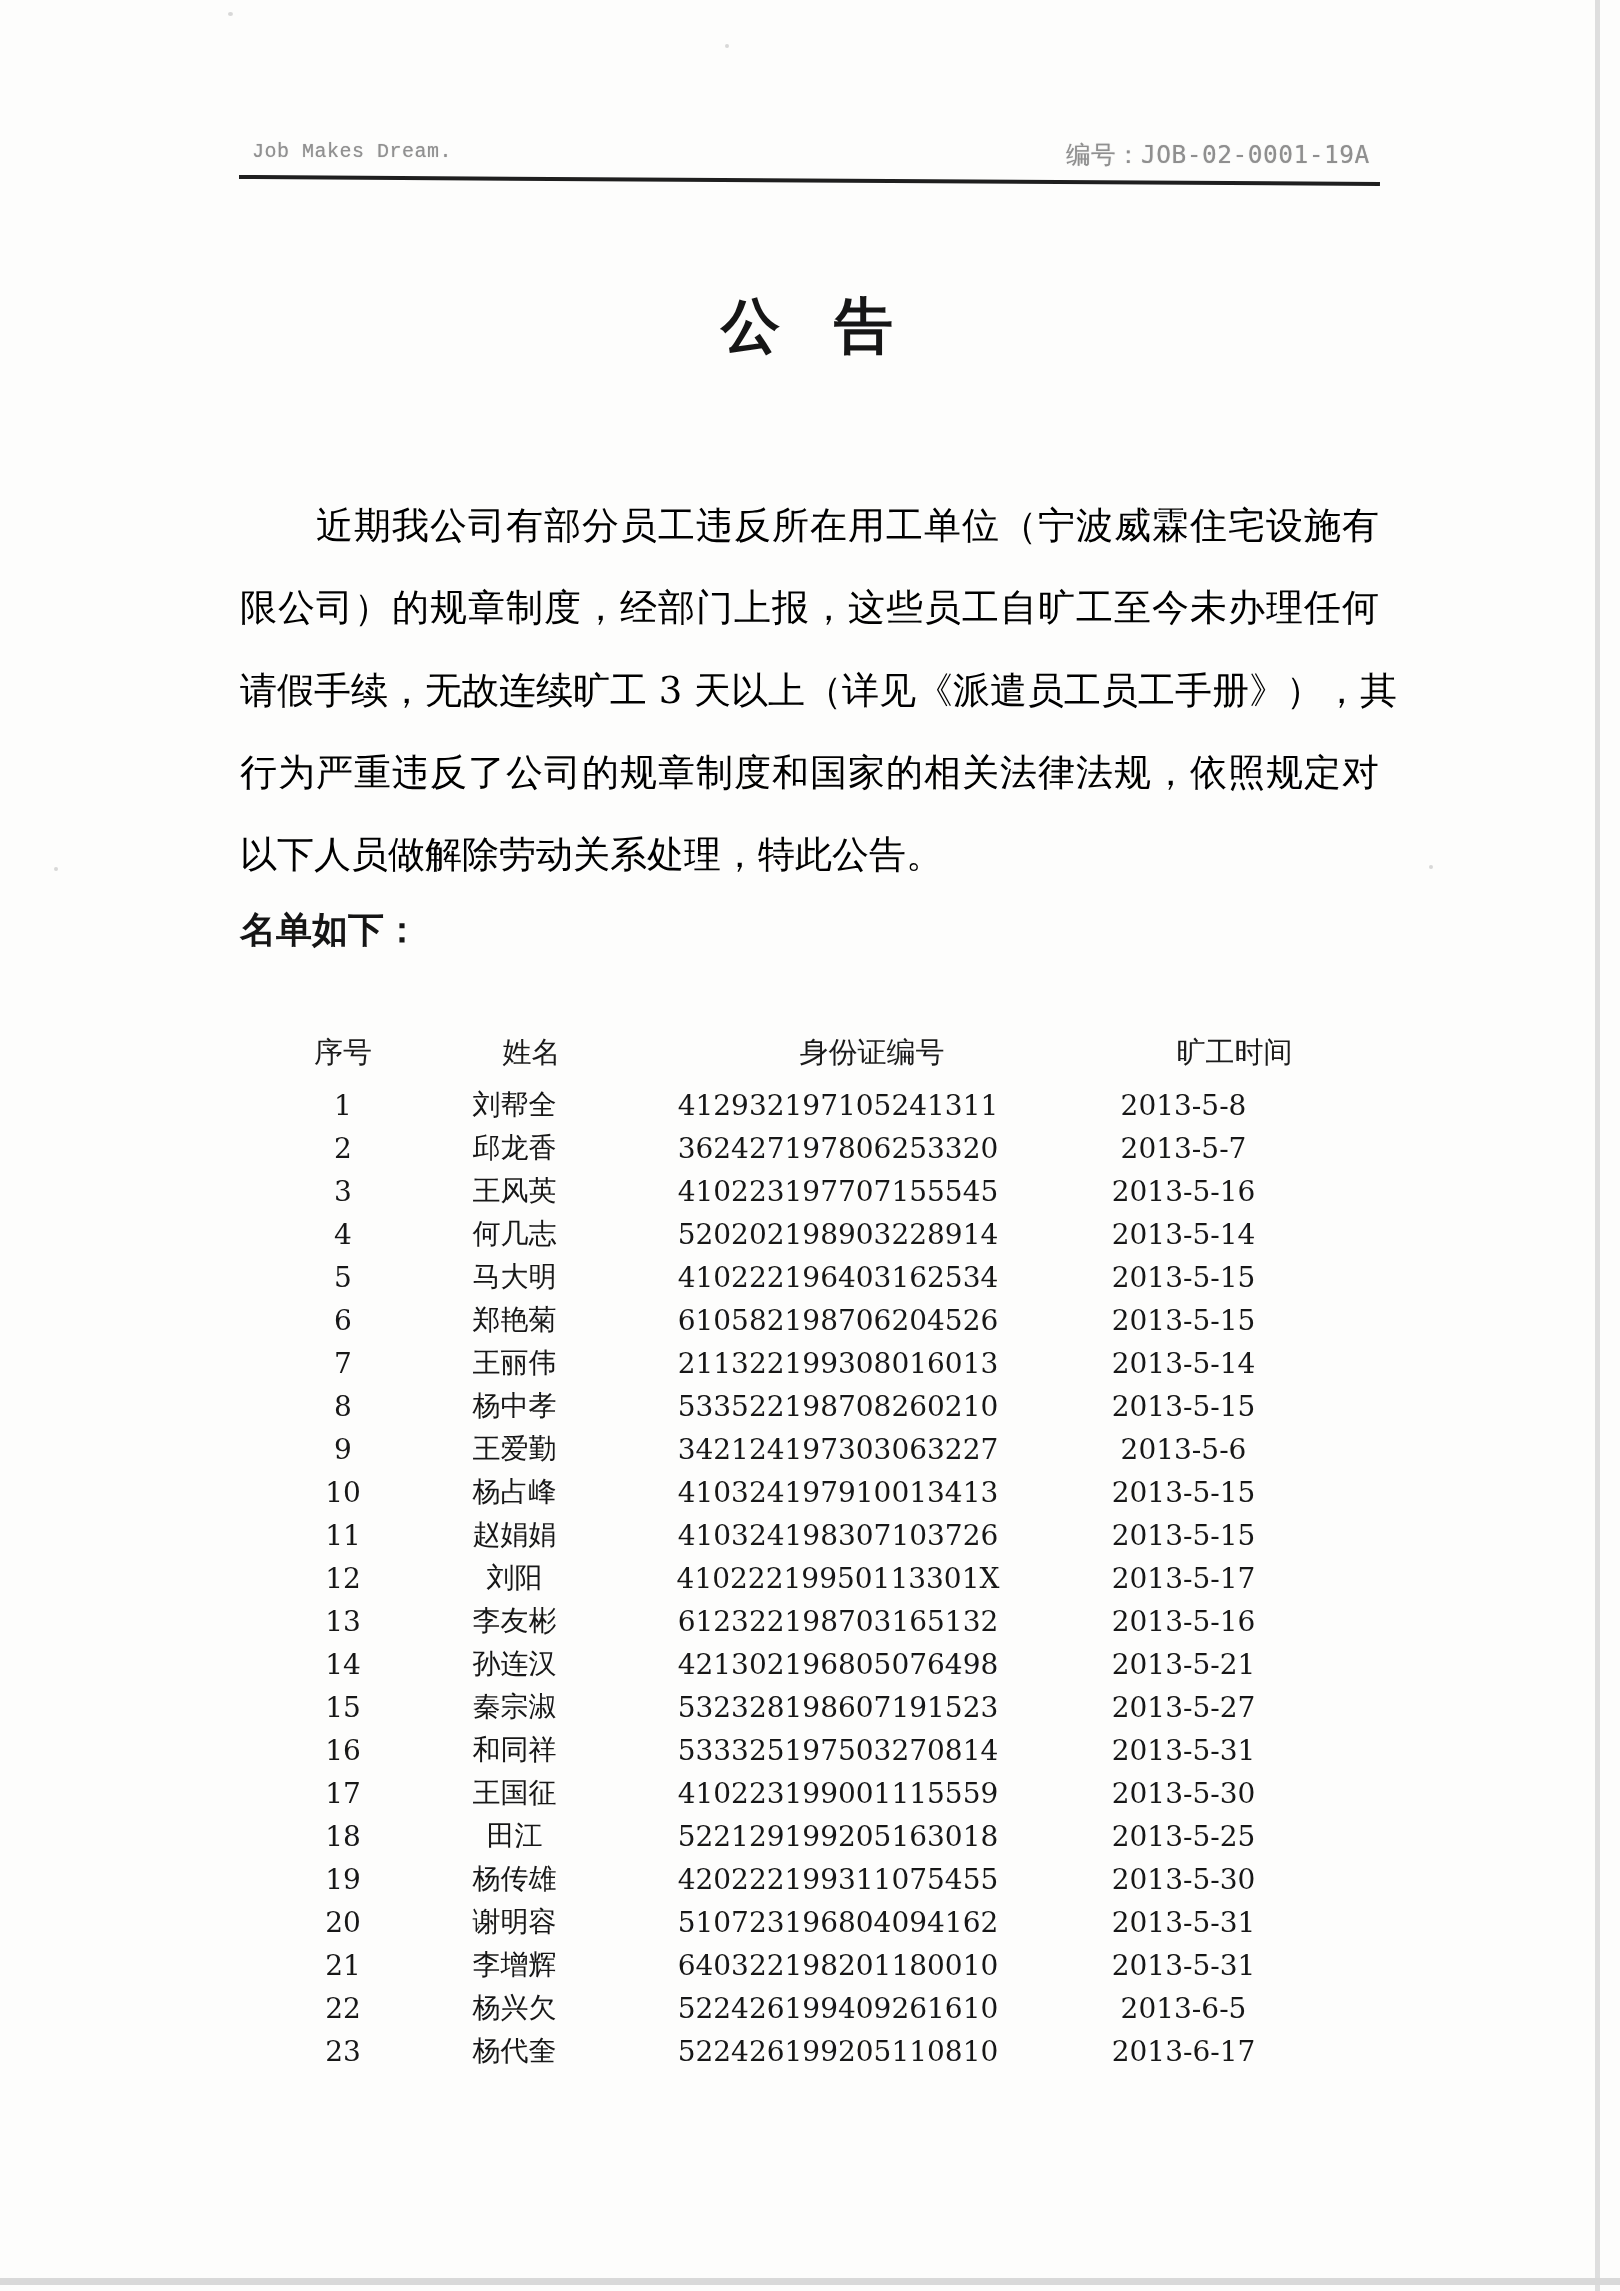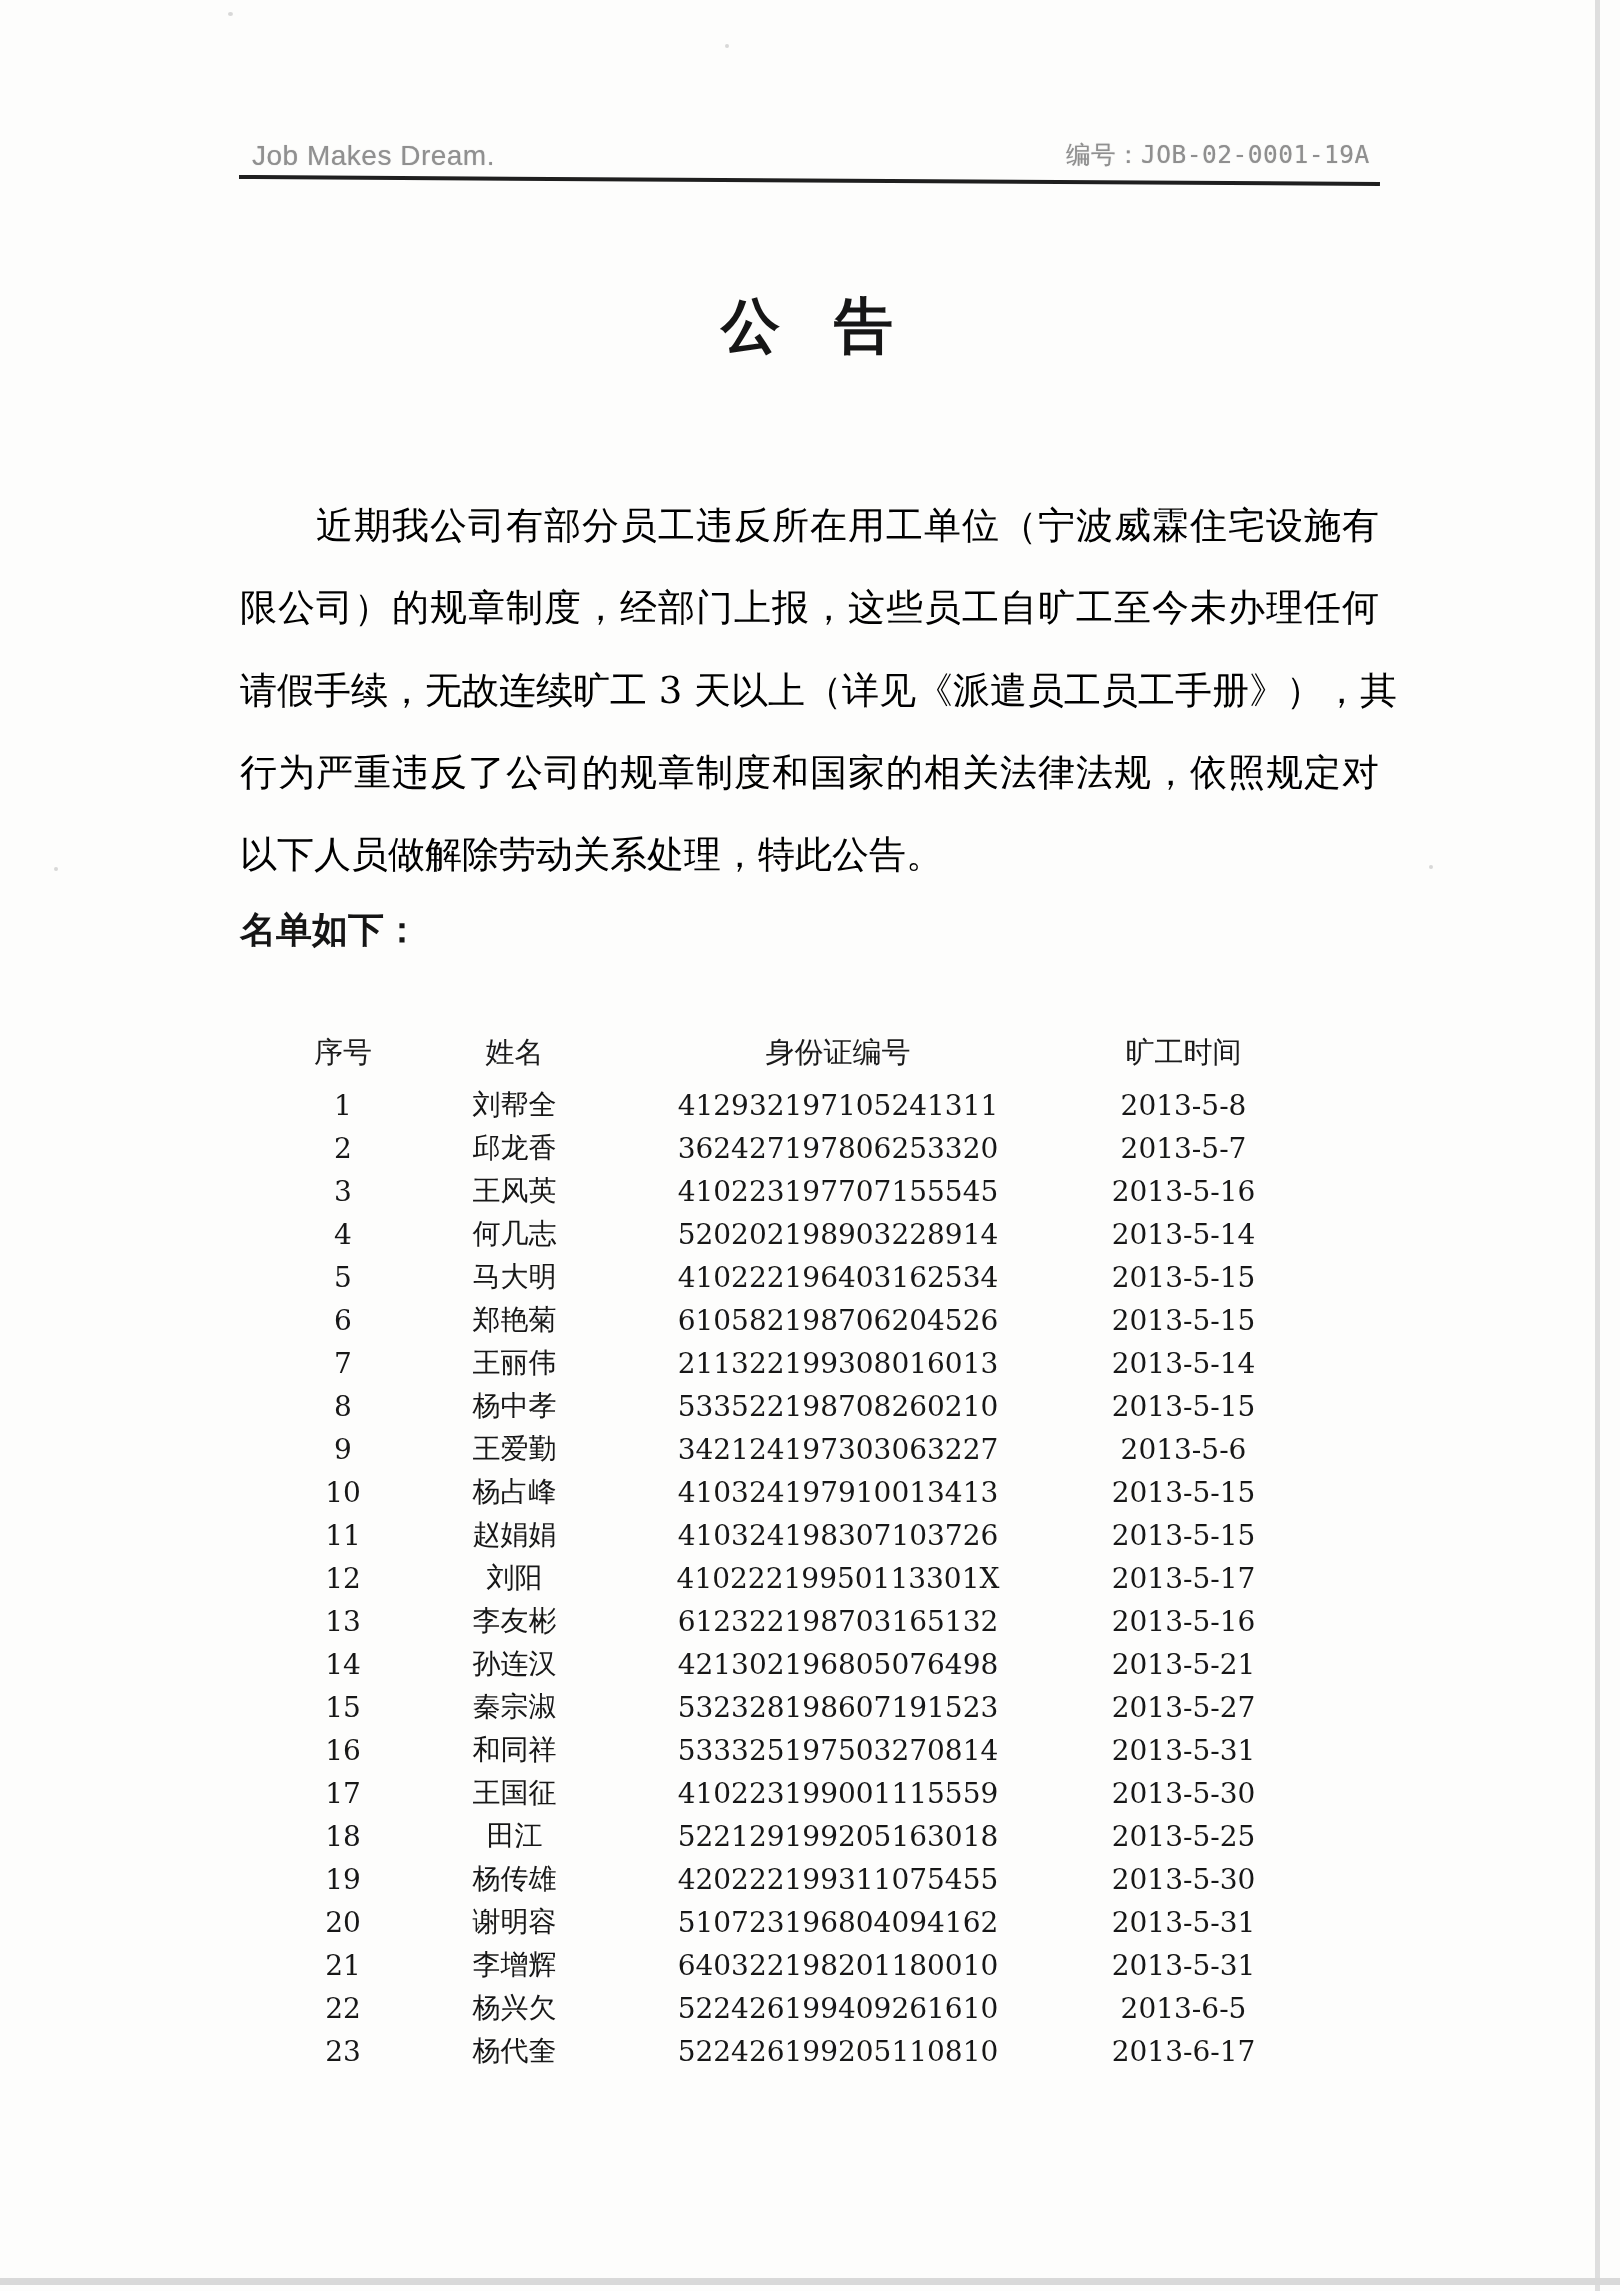--- a/index.html
+++ b/index.html
@@ -16,22 +16,22 @@
   .edge-bottom{position:absolute;left:0;top:2278px;width:1620px;height:6.9px;background:#d9d9d9;}
   .speck{position:absolute;border-radius:50%;background:#b9b9b9;opacity:.55;}
   .sp1{left:228px;top:11.8px;width:4.9px;height:3.9px;}
   .sp2{left:725px;top:44px;width:3.9px;height:3.9px;}
   .sp3{left:54px;top:867px;width:3.9px;height:3.9px;}
   .sp4{left:1429px;top:865px;width:3.9px;height:3.9px;}
 
   
   .hdr-slogan{
     position:absolute;left:252px;top:140px;
-    font-family:Liberation Sans, sans-serif;
-    font-size:28px;color:#909090;letter-spacing:0.5px;
+    font-family:Liberation Mono, monospace;
+    font-size:20px;color:#909090;letter-spacing:0.5px;
     text-shadow:0 0 1px #b5b5b5;
     white-space:nowrap;
   }
   .hdr-num{
     position:absolute;left:1066px;top:138px;
     font-family:"DejaVu Sans Mono","Liberation Mono",monospace;
     font-size:24.5px;color:#8f8f8f;letter-spacing:0.5px;
     text-shadow:0 0 1px #b5b5b5;
     white-space:nowrap;
   }
@@ -70,21 +70,21 @@
     font-size:36px;font-weight:700;color:#151515;
   }
 
   
   .tbl{position:absolute;left:240px;top:1029px;width:1034px;}
   .thead,.trow{
     display:grid;
     grid-template-columns:206px 137px 510px 181px;
     align-items:center;
   }
-  .thead{height:47px;margin-bottom:7.8px;font-size:29px;color:#1b1b1b;}
+  .thead{height:47px;margin-bottom:7.8px;font-size:29px;color:#1b1b1b;gap:17px;}
   .trow{height:43px;font-size:28px;color:#171717;}
   .c{text-align:center;white-space:nowrap;}
 </style>
 </head>
 <body>
 
 <div class="page">
 
   <div class="edge-right"></div>
   <div class="edge-bottom"></div>

